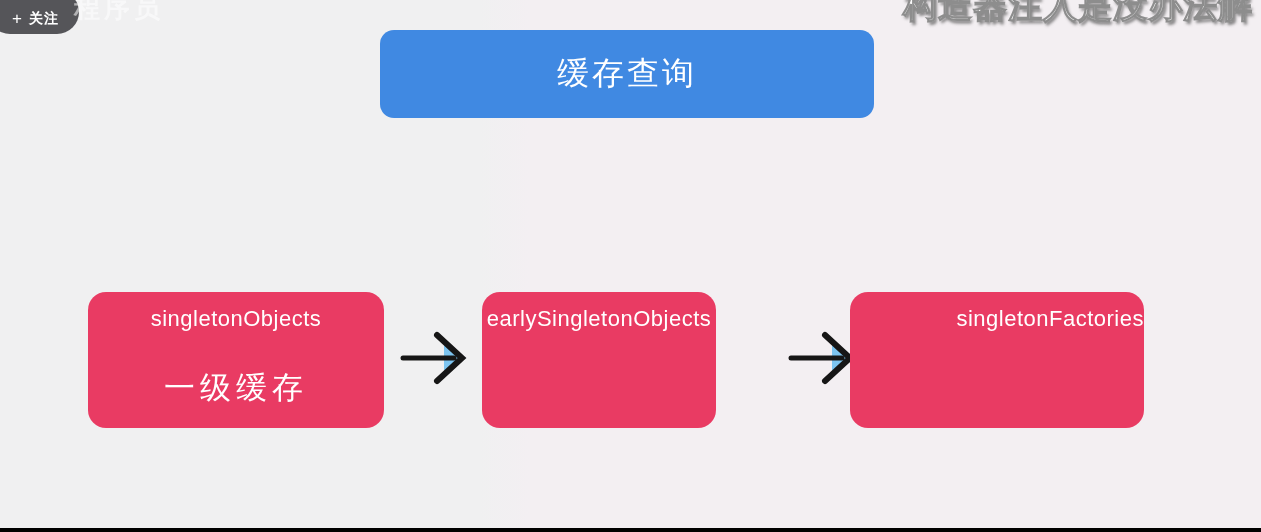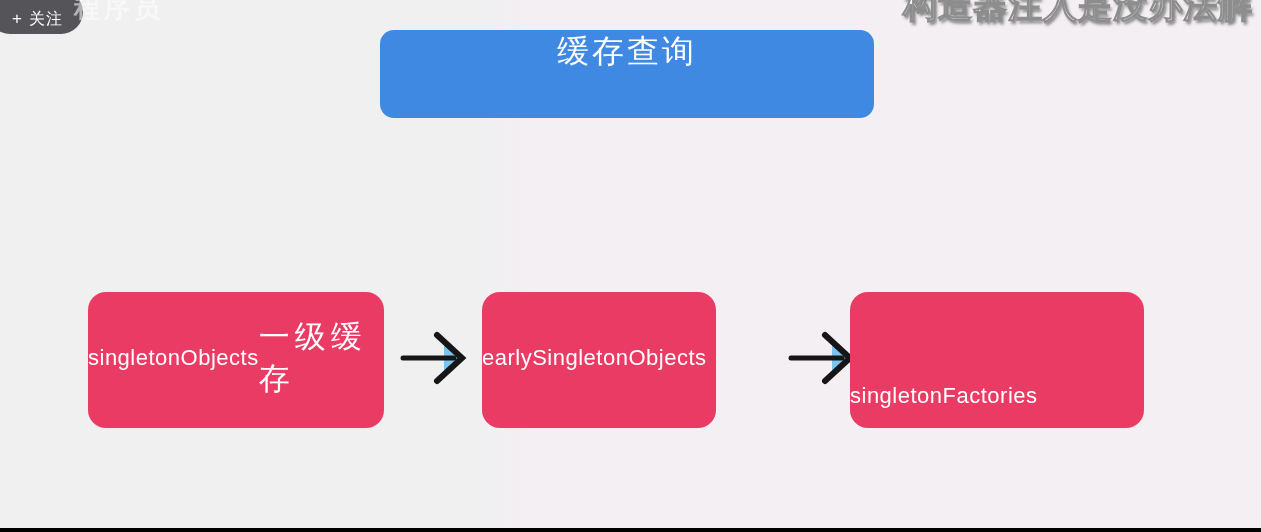--- a/index.html
+++ b/index.html
@@ -20,21 +20,21 @@
     padding: 0 20px 0 24px;
     background: rgba(72, 72, 76, 0.92);
     border-radius: 22px;
     display: flex;
     align-items: flex-end;
     gap: 7px;
     color: #fff;
     cursor: pointer;
   }
   .follow-btn .plus  { font-size: 17px; line-height: 30px; font-weight: 400; }
-  .follow-btn .label { font-size: 16px; line-height: 31px; font-weight: 400; letter-spacing: 1px; }
+  .follow-btn .label { font-size: 14px; line-height: 31px; font-weight: 700; letter-spacing: 1px; }
 
   
   .wm-brand {
     position: absolute;
     left: 74px; top: -9px;
     font-size: 26px;
     font-weight: 700;
     letter-spacing: 4px;
     color: rgba(255, 255, 255, 0.55);
     white-space: nowrap;
@@ -54,36 +54,37 @@
   }
 
   
   .title-box {
     position: absolute;
     left: 380px; top: 30px;
     width: 494px; height: 88px;
     background: var(--title_box_blue, #4089e2);
     border-radius: 14px;
     display: flex;
+    align-items: center;
     justify-content: center;
     color: #fff;
     font-size: 32px;
     font-weight: 500;
     letter-spacing: 3px;
   }
 
   
   .node {
     position: absolute;
     top: 292px;
     height: 136px;
     background: var(--cache_box_red, #e93b63);
     border-radius: 18px;
     display: flex;
-    flex-direction: row;
+    flex-direction: column;
     align-items: center;
     justify-content: space-between;
     padding: 14px 0 19px 0;
     box-sizing: border-box;
     color: #fff;
   }
   .node-1 { left: 88px;  width: 296px; }
   .node-2 { left: 482px; width: 234px; }
   .node-3 { left: 850px; width: 294px; align-items: flex-end; }
   .node-code  { font-size: 22px; font-weight: 400; letter-spacing: 0.5px; }

